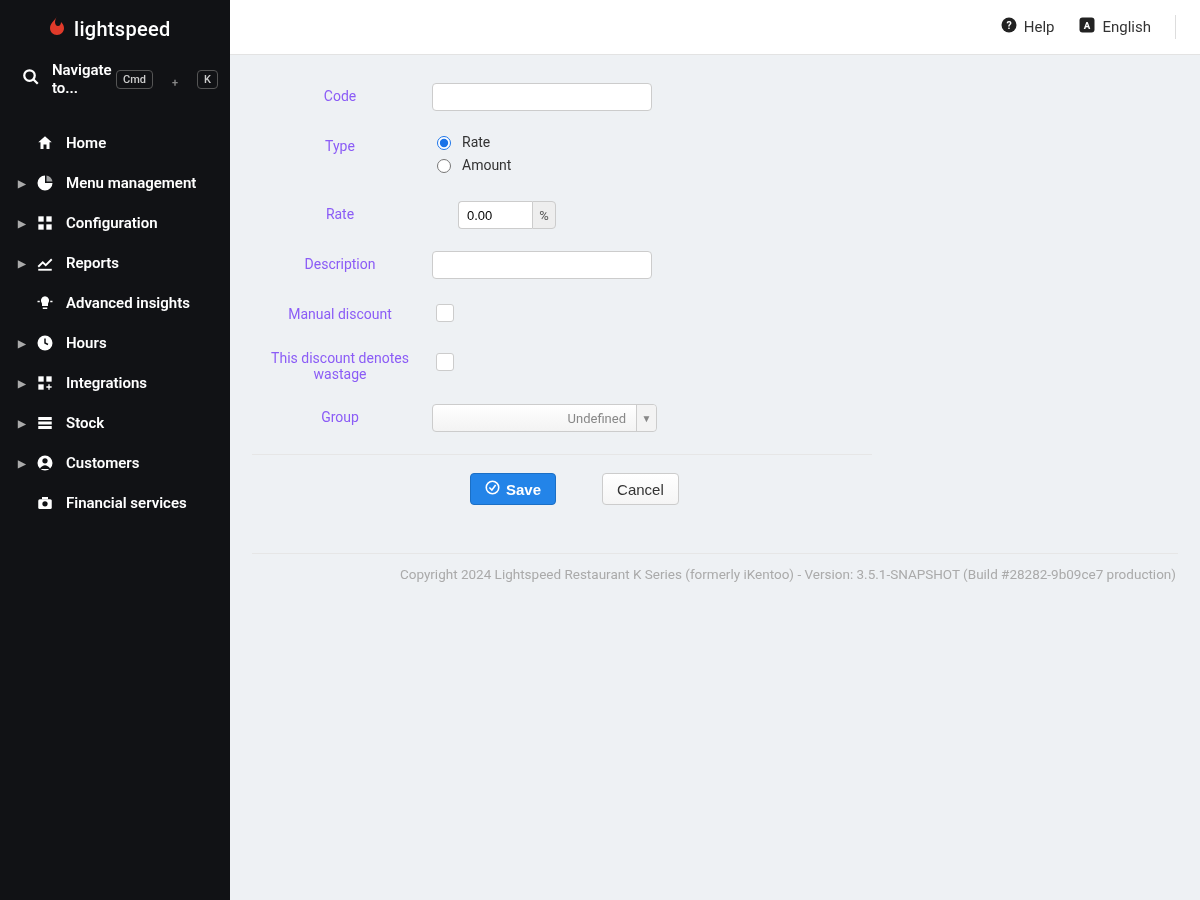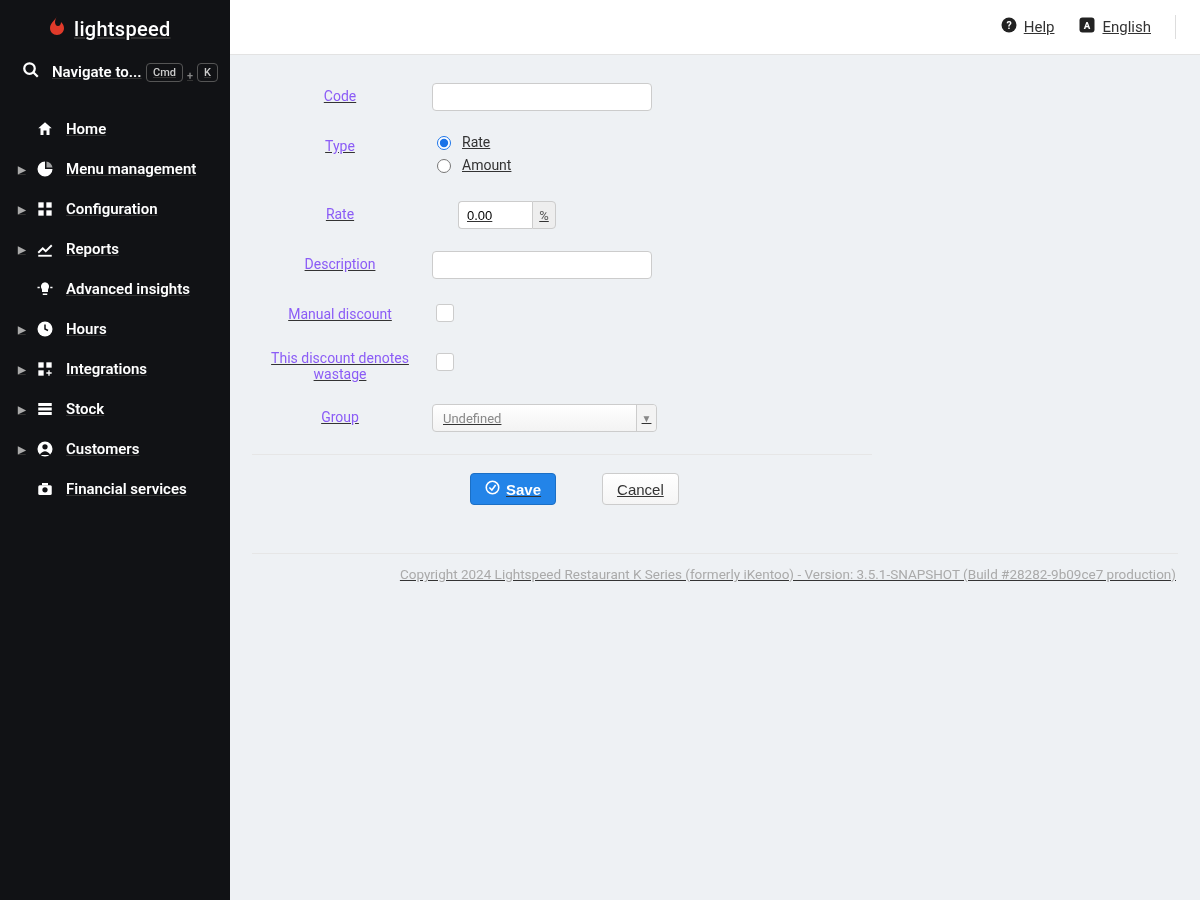--- a/index.html
+++ b/index.html
@@ -6,21 +6,21 @@
   body {
     margin: 0;
     font-family: -apple-system, BlinkMacSystemFont, "Segoe UI", Roboto, Helvetica, Arial, sans-serif;
     font-size: 14px;
     color: #333;
     background: #eef1f4;
     width: 1200px;
     height: 900px;
     overflow: hidden;
   }
-  .app { display: flex; width: 1200px; height: 900px; text-decoration: underline; }
+  .app { display: flex; width: 1200px; height: 900px; }
 
   
   .sidebar {
     width: 230px;
     background: #111215;
     color: #fff;
     display: flex;
     flex-direction: column;
     flex-shrink: 0;
   }
@@ -36,21 +36,21 @@
   .logo-icon { margin-right: 8px; }
   .search-row {
     display: flex;
     align-items: center;
     padding: 8px 12px 12px 22px;
     color: #fff;
     font-size: 15px;
     font-weight: 600;
   }
   .search-row .search-icon { margin-right: 12px; }
-  .search-row .kbd-wrap { margin-left: auto; display: flex; align-items: flex-end; gap: 4px; }
+  .search-row .kbd-wrap { margin-left: auto; display: flex; align-items: flex-end; gap: 19px; }
   .kbd {
     border: 1px solid #555;
     border-radius: 4px;
     padding: 2px 6px;
     font-size: 11px;
     color: #ccc;
     font-weight: 500;
   }
   .kbd-plus { color: #888; font-size: 11px; }
   .nav { padding-top: 14px; }
@@ -174,21 +174,21 @@
     height: 28px;
     border: 1px solid #ccc;
     border-radius: 4px;
     display: flex;
     align-items: center;
     background: linear-gradient(#fff, #f3f3f3);
     font-size: 13px;
     color: #888;
     cursor: pointer;
   }
-  .select-text { flex: 1; padding: 0 10px; }
+  .select-text { flex: 1; padding: 0 10px; text-align: right; }
   .select-caret {
     width: 20px;
     border-left: 1px solid #ccc;
     height: 100%;
     display: flex;
     align-items: center;
     justify-content: center;
     color: #888;
     font-size: 10px;
     background: #f3f3f3;

